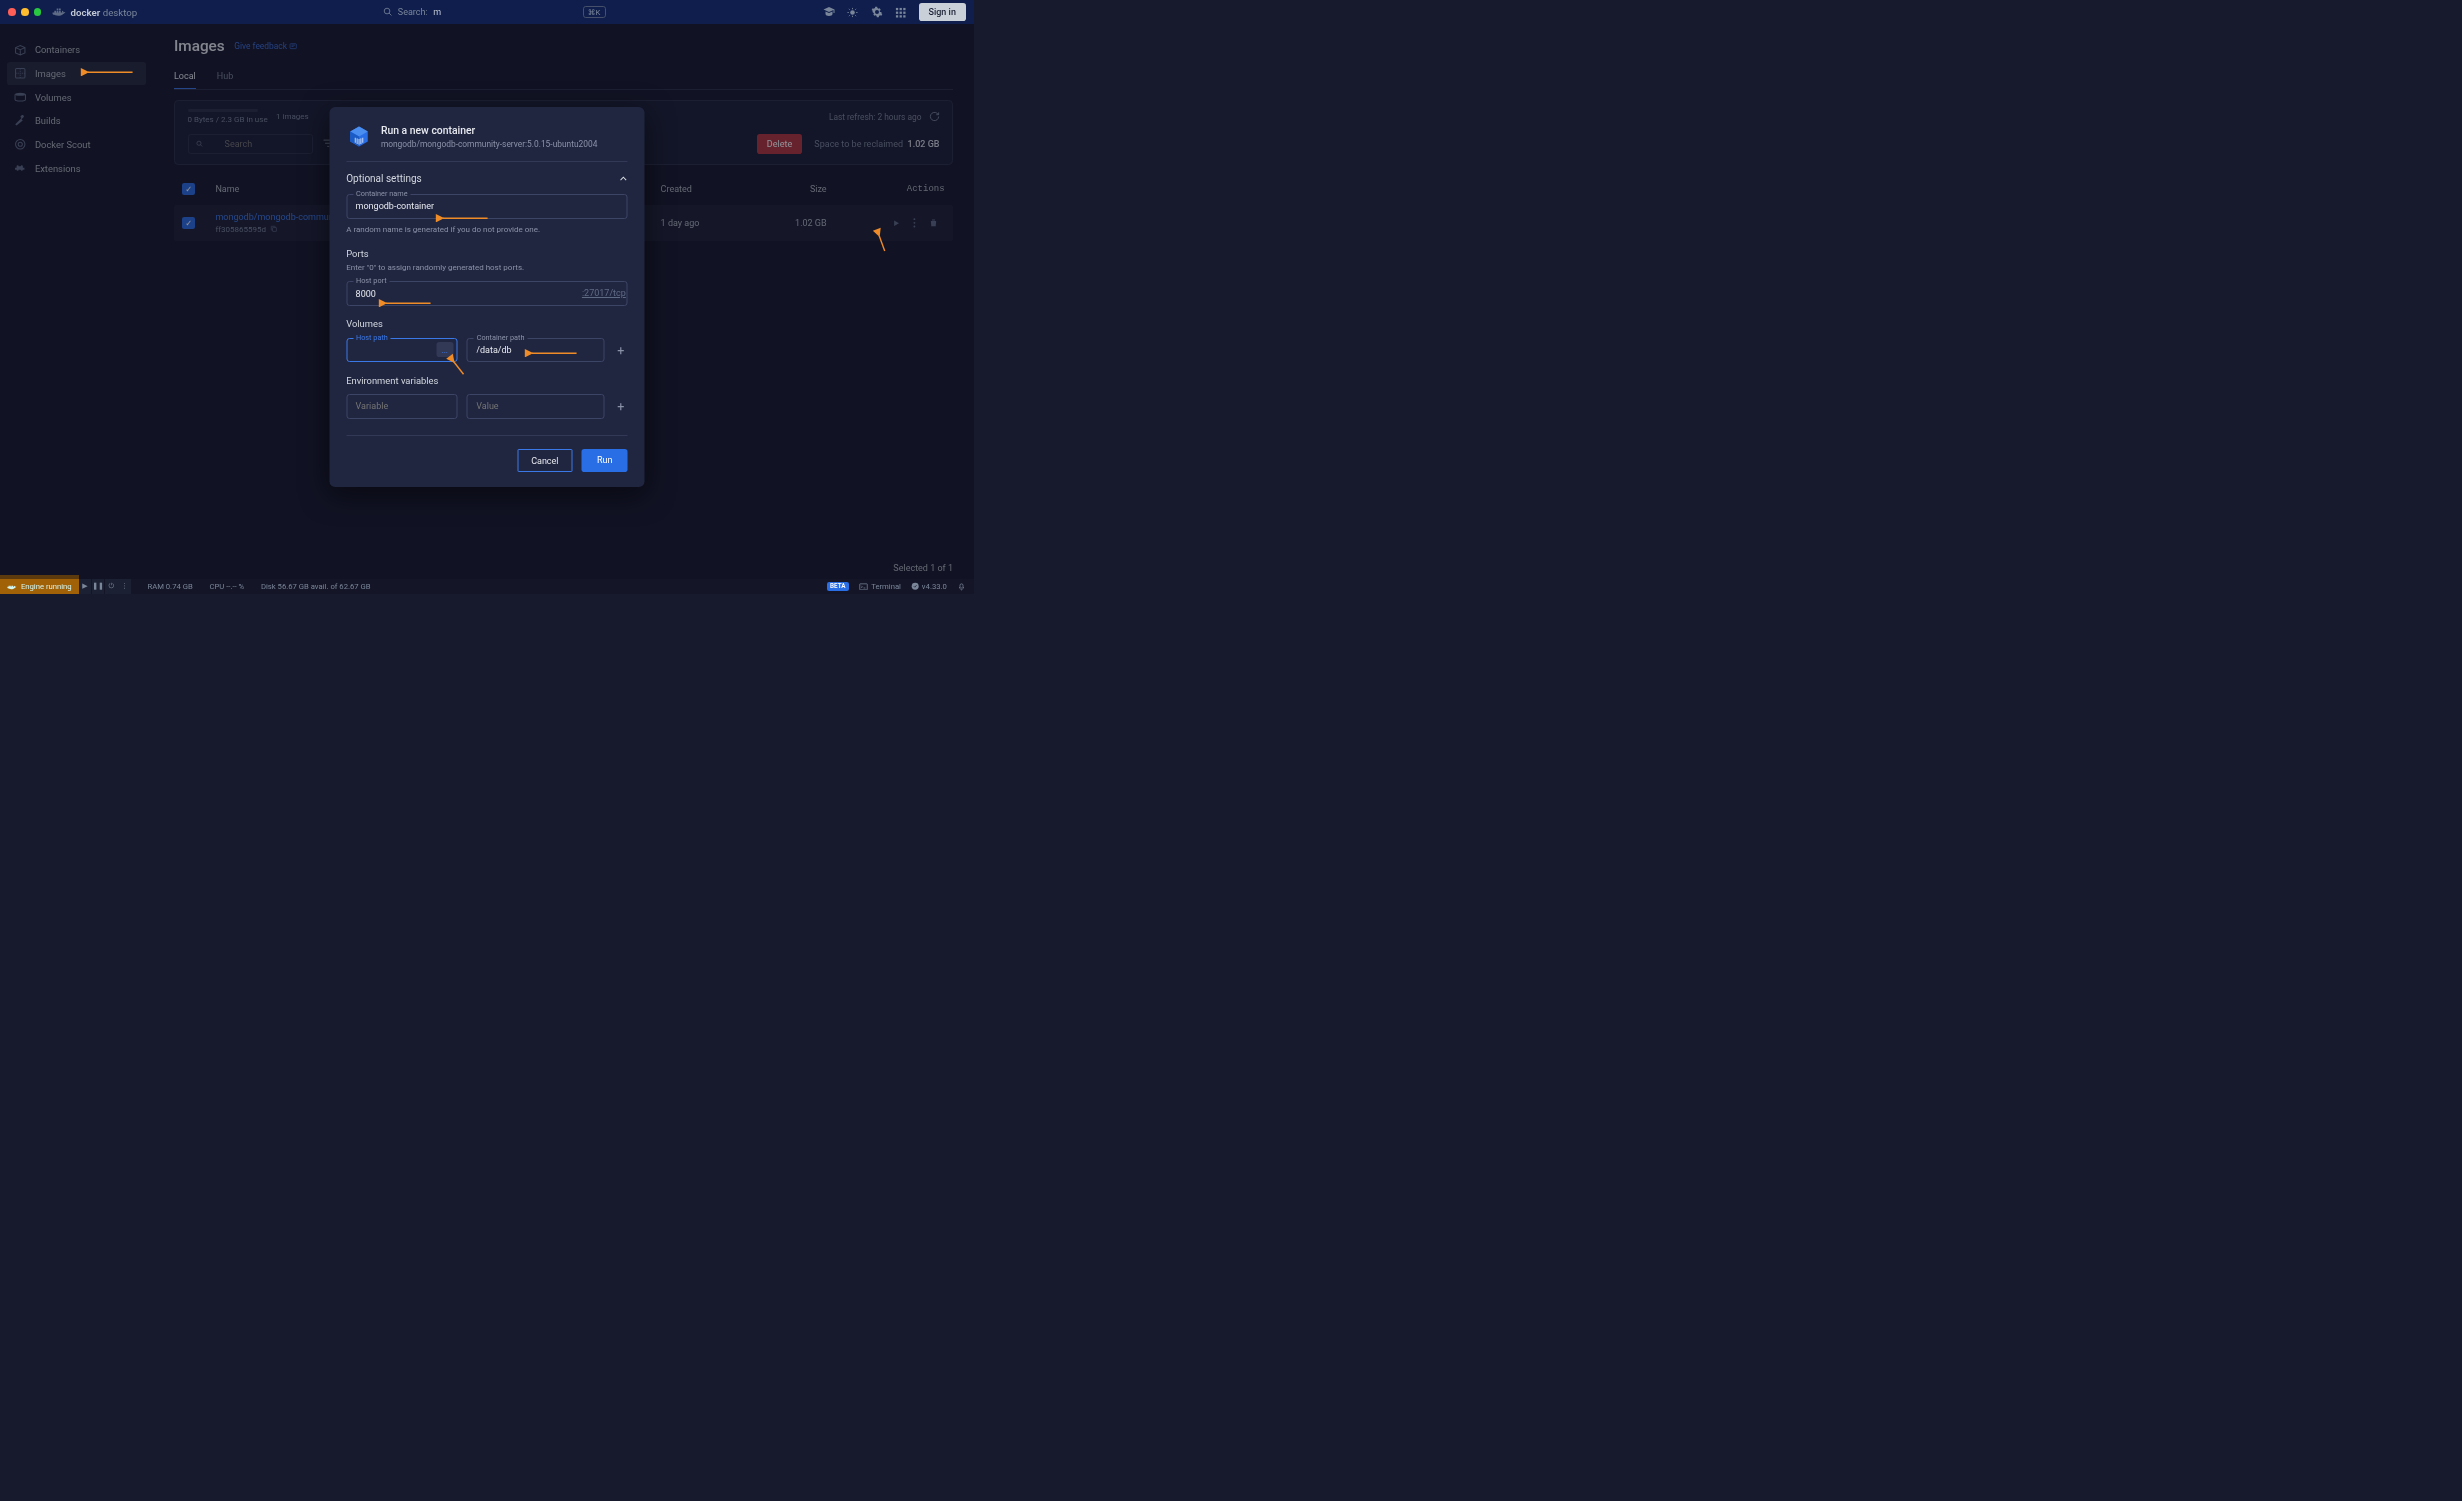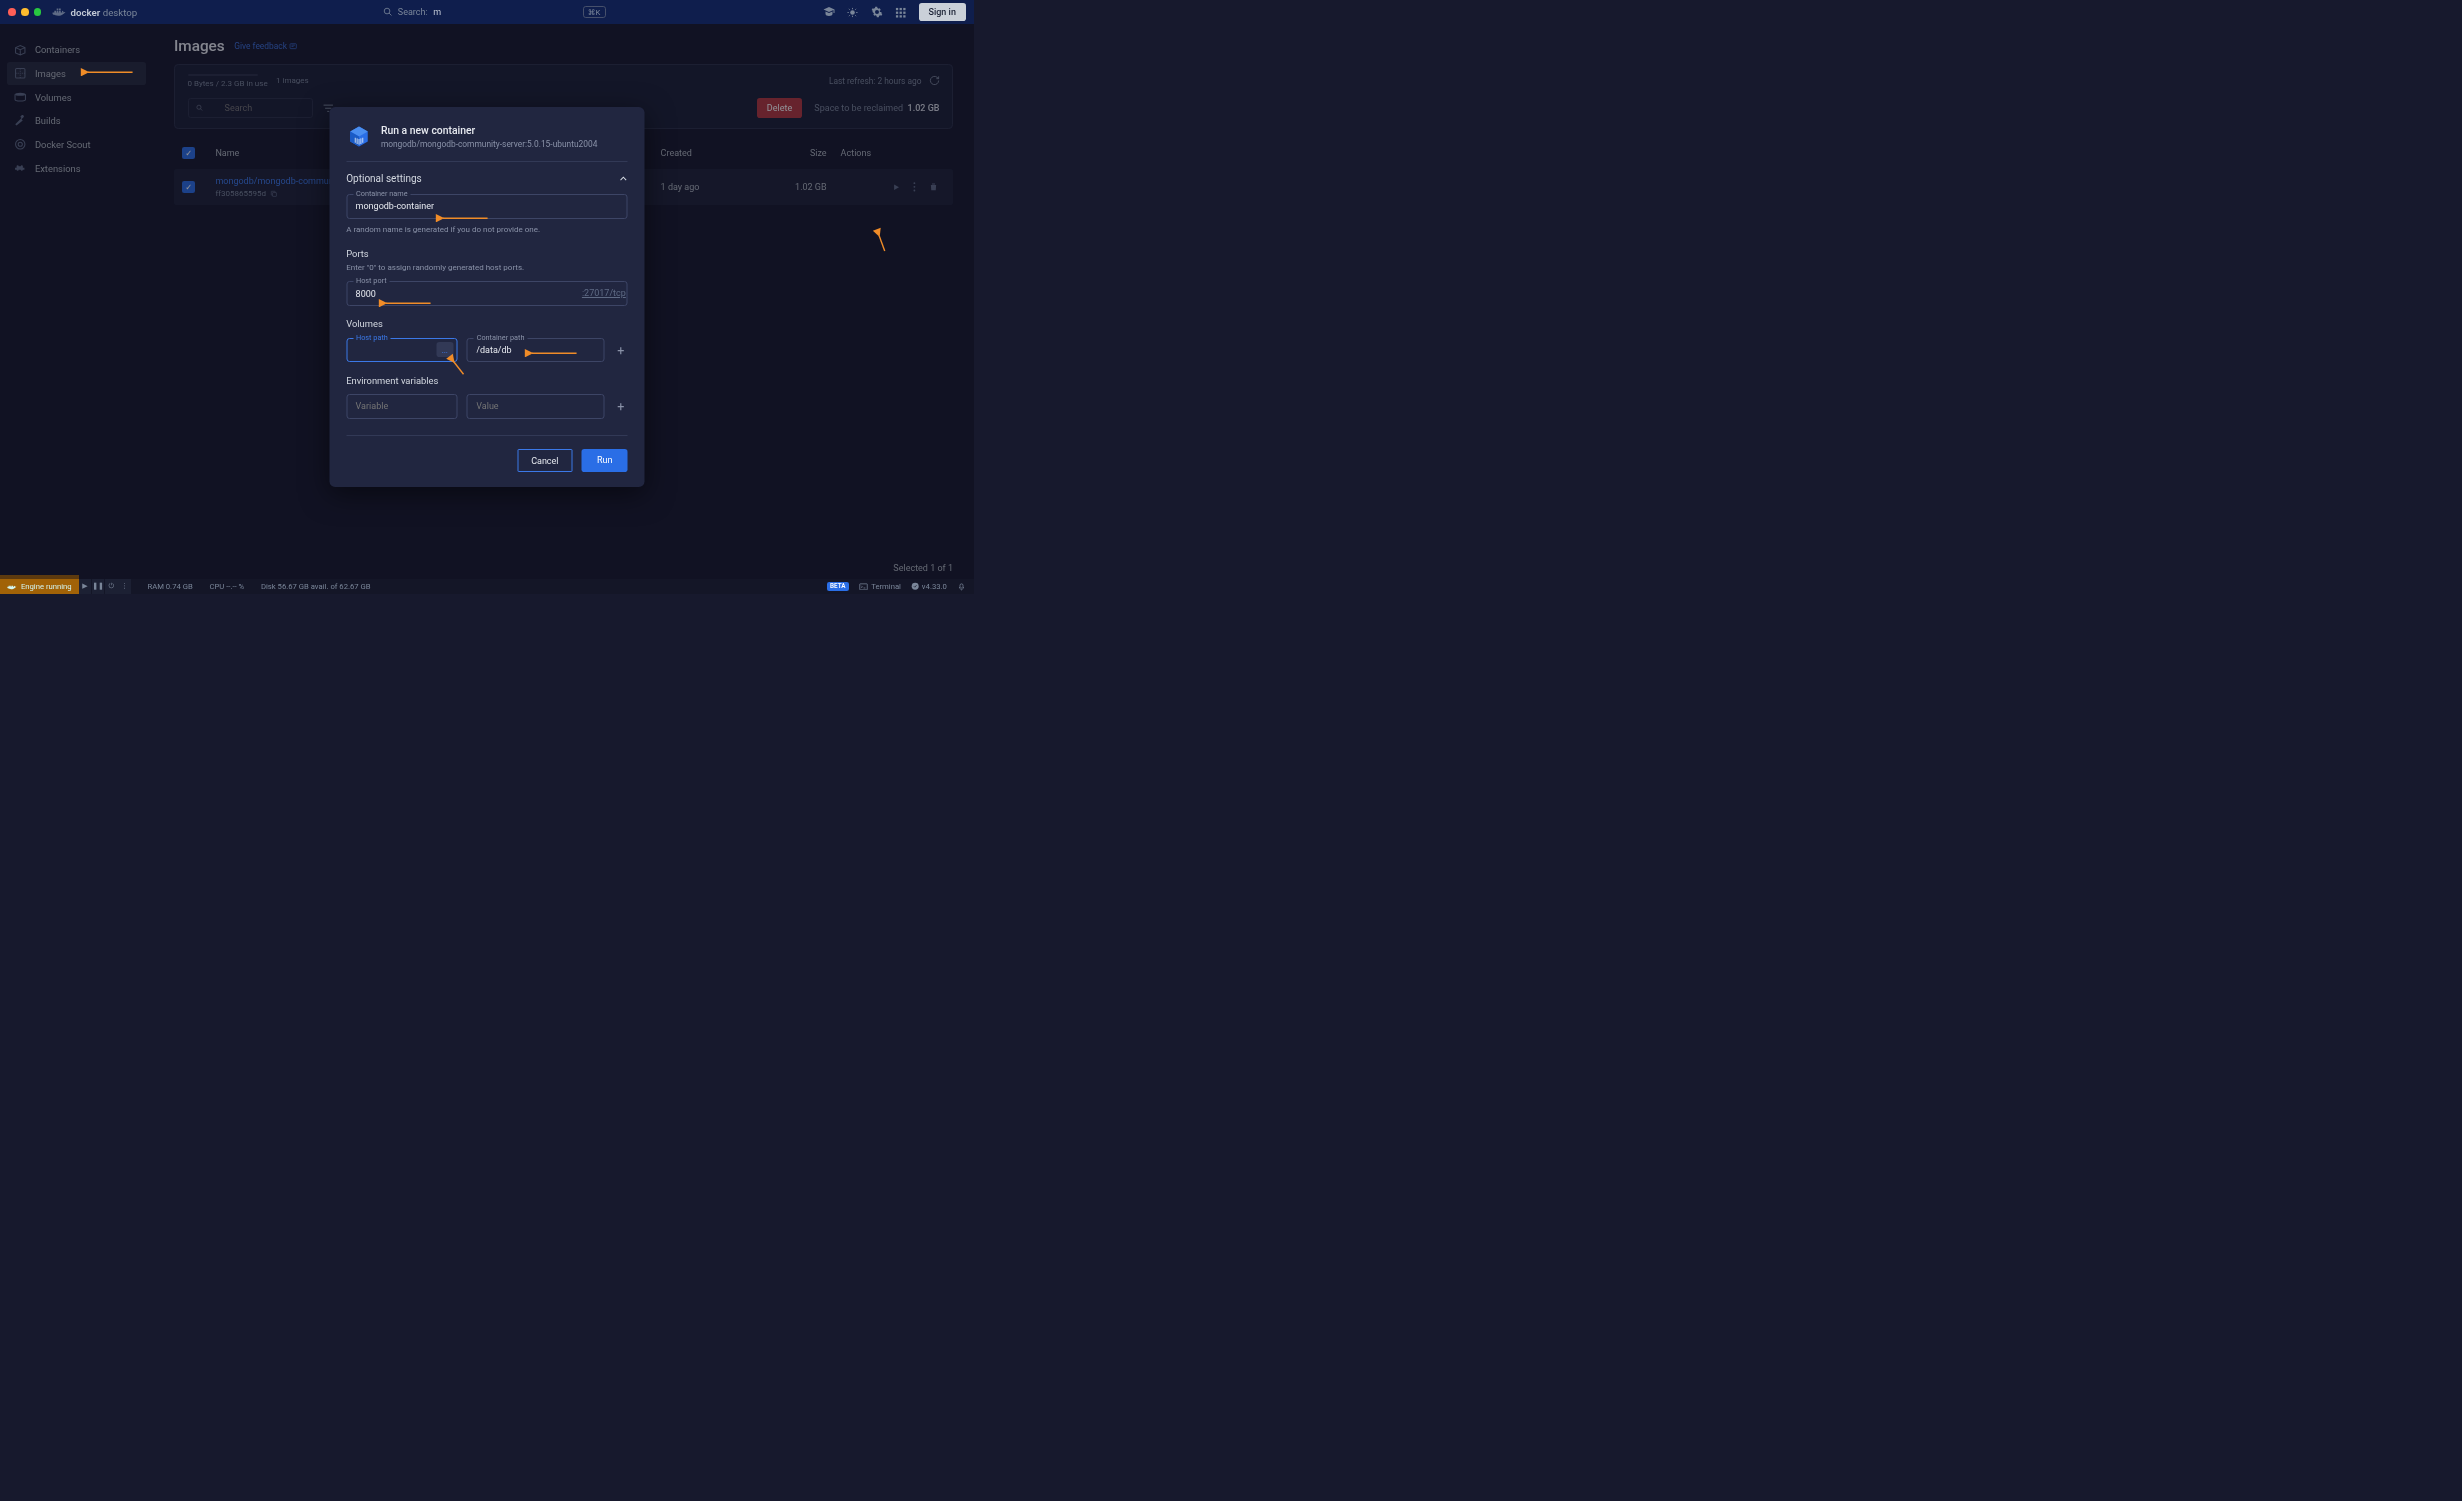--- a/index.html
+++ b/index.html
@@ -202,20 +202,24 @@
   </div>
 
   <div class="main">
     <div style="display:flex;align-items:center;">
       <span class="page-title">Images</span>
       <span class="feedback"><span>Give feedback</span> <svg style="display:inline;vertical-align:-1.4px" width="8.4" height="8.4" viewBox="0 0 24 24" fill="none" stroke="#3b6fd8" stroke-width="2">
             <rect x="3" y="5" width="18" height="14" rx="2"></rect>
             <path d="M7 9h10M7 13h6"></path>
           </svg></span>
     </div>
+    <div class="tabs">
+      <div class="tab active">Local</div>
+      <div class="tab">Hub</div>
+    </div>
 
     <div class="toolbar-box">
       <div style="display:flex;justify-content:space-between;align-items:center;">
         <div class="usage-row">
           <div>
             <div class="usage-bar"></div>
             <div style="margin-top:2.8px;">0 Bytes / 2.3 GB in use</div>
           </div>
           <span>1 images</span>
         </div>
@@ -250,21 +254,21 @@
 
     <div class="table">
       <div class="thead">
         <div>
             <div class="checkbox">✓</div>
           </div>
         <div>Name</div>
         <div>Status</div>
         <div>Created</div>
         <div style="text-align:right;padding-right:14px;">Size</div>
-        <div style="text-align:left;">Actions</div>
+        <div style="text-align:right;font-family:Liberation Mono, monospace;">Actions</div>
       </div>
       <div class="trow">
         <div>
             <div class="checkbox">✓</div>
           </div>
         <div>
           <div class="img-name">mongodb/mongodb-community</div>
           <div class="img-hash">
               <span>ff305865595d</span> 
               <svg width="7.7" height="7.7" viewBox="0 0 24 24" fill="none" stroke="#5f6b85" stroke-width="2">

